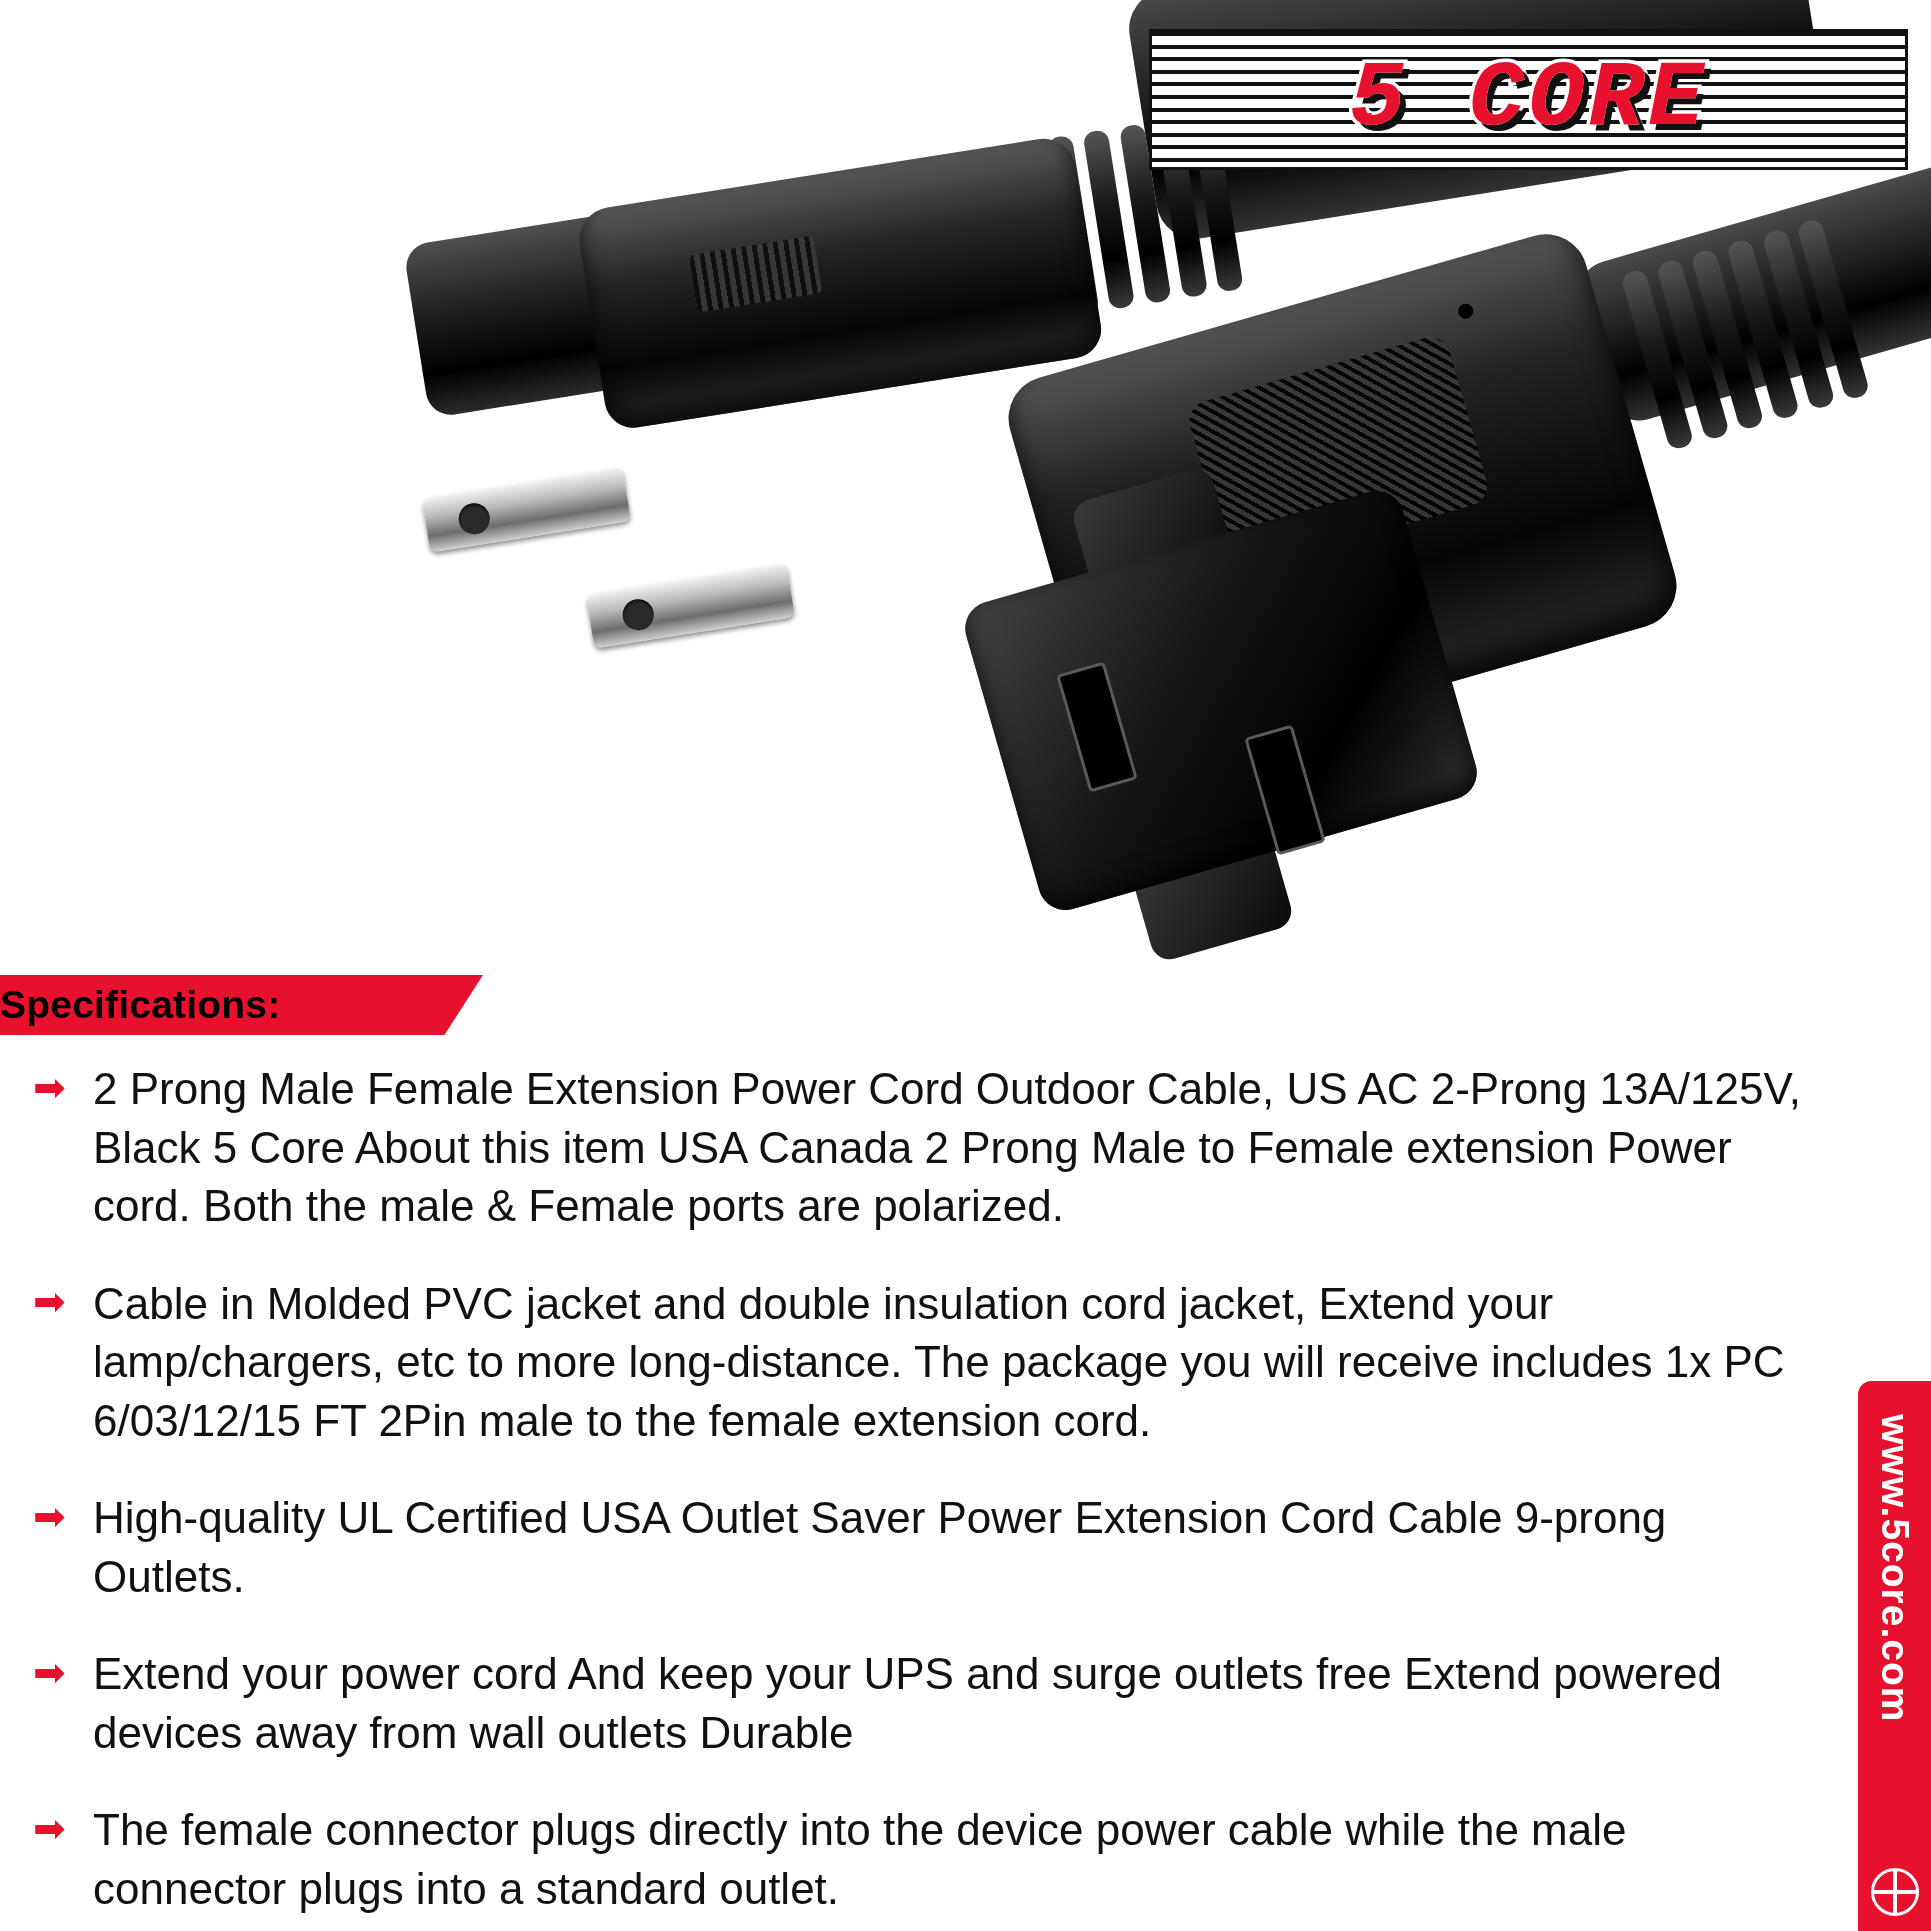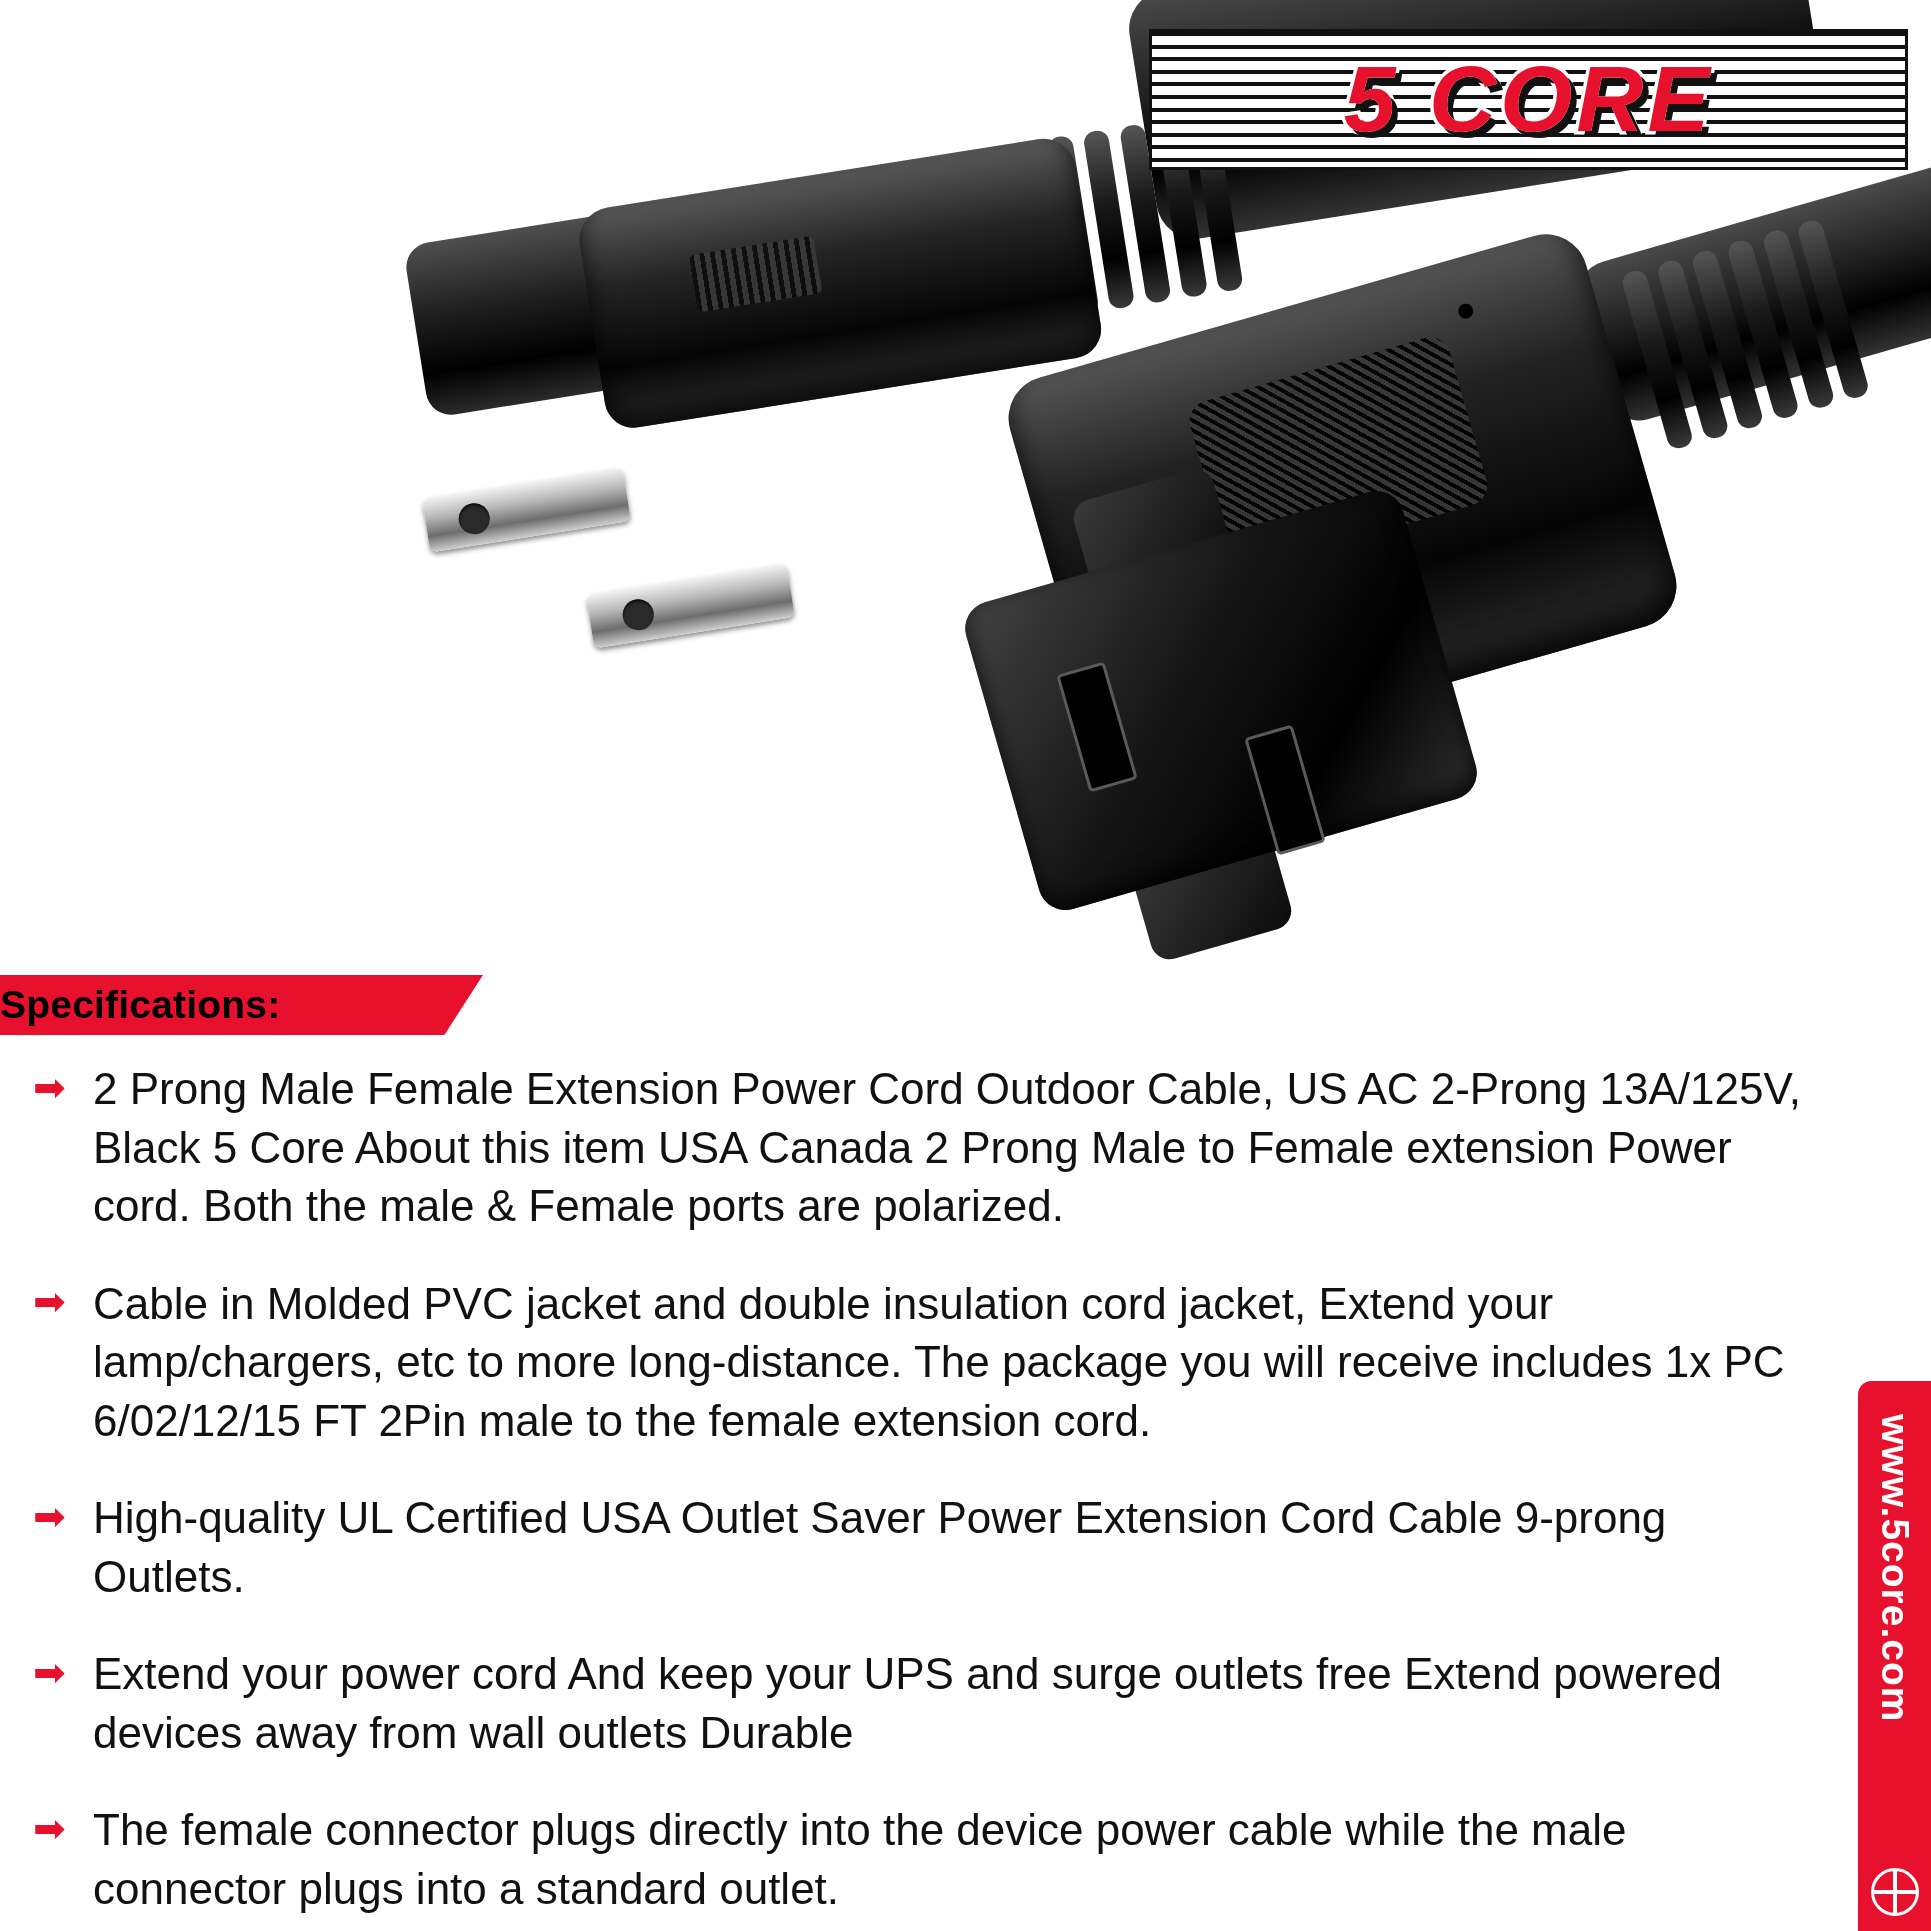--- a/index.html
+++ b/index.html
@@ -48,21 +48,21 @@
       #ffffff 3.9px, #ffffff 12.6px
     );
   }
   .logo-text {
     position: absolute;
     left: 0; top: 0;
     width: 100%; height: 100%;
     display: flex;
     align-items: center;
     justify-content: center;
-    font-family: Liberation Sans, sans-serif;
+    font-family: Liberation Mono, monospace;
     font-size: 93px;
     font-weight: 700;
     font-style: italic;
     letter-spacing: 3.9px;
     color: #e8112d;
     -webkit-text-stroke: 6.8px #ffffff;
     paint-order: stroke fill;
     text-shadow:
       0 0 0 #fff,
       5.8px 5.8px 0px #111111;
@@ -401,21 +401,21 @@
 
 <div class="bullets">
 
   <div class="bullet">
     <div class="bullet-arrow">➡</div>
     <div class="bullet-text">2 Prong Male Female Extension Power Cord Outdoor Cable, US AC 2-Prong 13A/125V, Black 5 Core About this item USA Canada 2 Prong Male to Female extension Power cord. Both the male &amp; Female ports are polarized.</div>
   </div>
 
   <div class="bullet">
     <div class="bullet-arrow">➡</div>
-    <div class="bullet-text">Cable in Molded PVC jacket and double insulation cord jacket, Extend your lamp/chargers, etc to more long-distance. The package you will receive includes 1x PC 6/02/12/15 FT 2Pin male to the female extension cord.</div>
+    <div class="bullet-text">Cable in Molded PVC jacket and double insulation cord jacket, Extend your lamp/chargers, etc to more long-distance. The package you will receive includes 1x PC 6/03/12/15 FT 2Pin male to the female extension cord.</div>
   </div>
 
   <div class="bullet">
     <div class="bullet-arrow">➡</div>
     <div class="bullet-text">High-quality UL Certified USA Outlet Saver Power Extension Cord Cable 9-prong Outlets.</div>
   </div>
 
   <div class="bullet">
     <div class="bullet-arrow">➡</div>
     <div class="bullet-text">Extend your power cord And keep your UPS and surge outlets free Extend powered devices away from wall outlets Durable</div>

